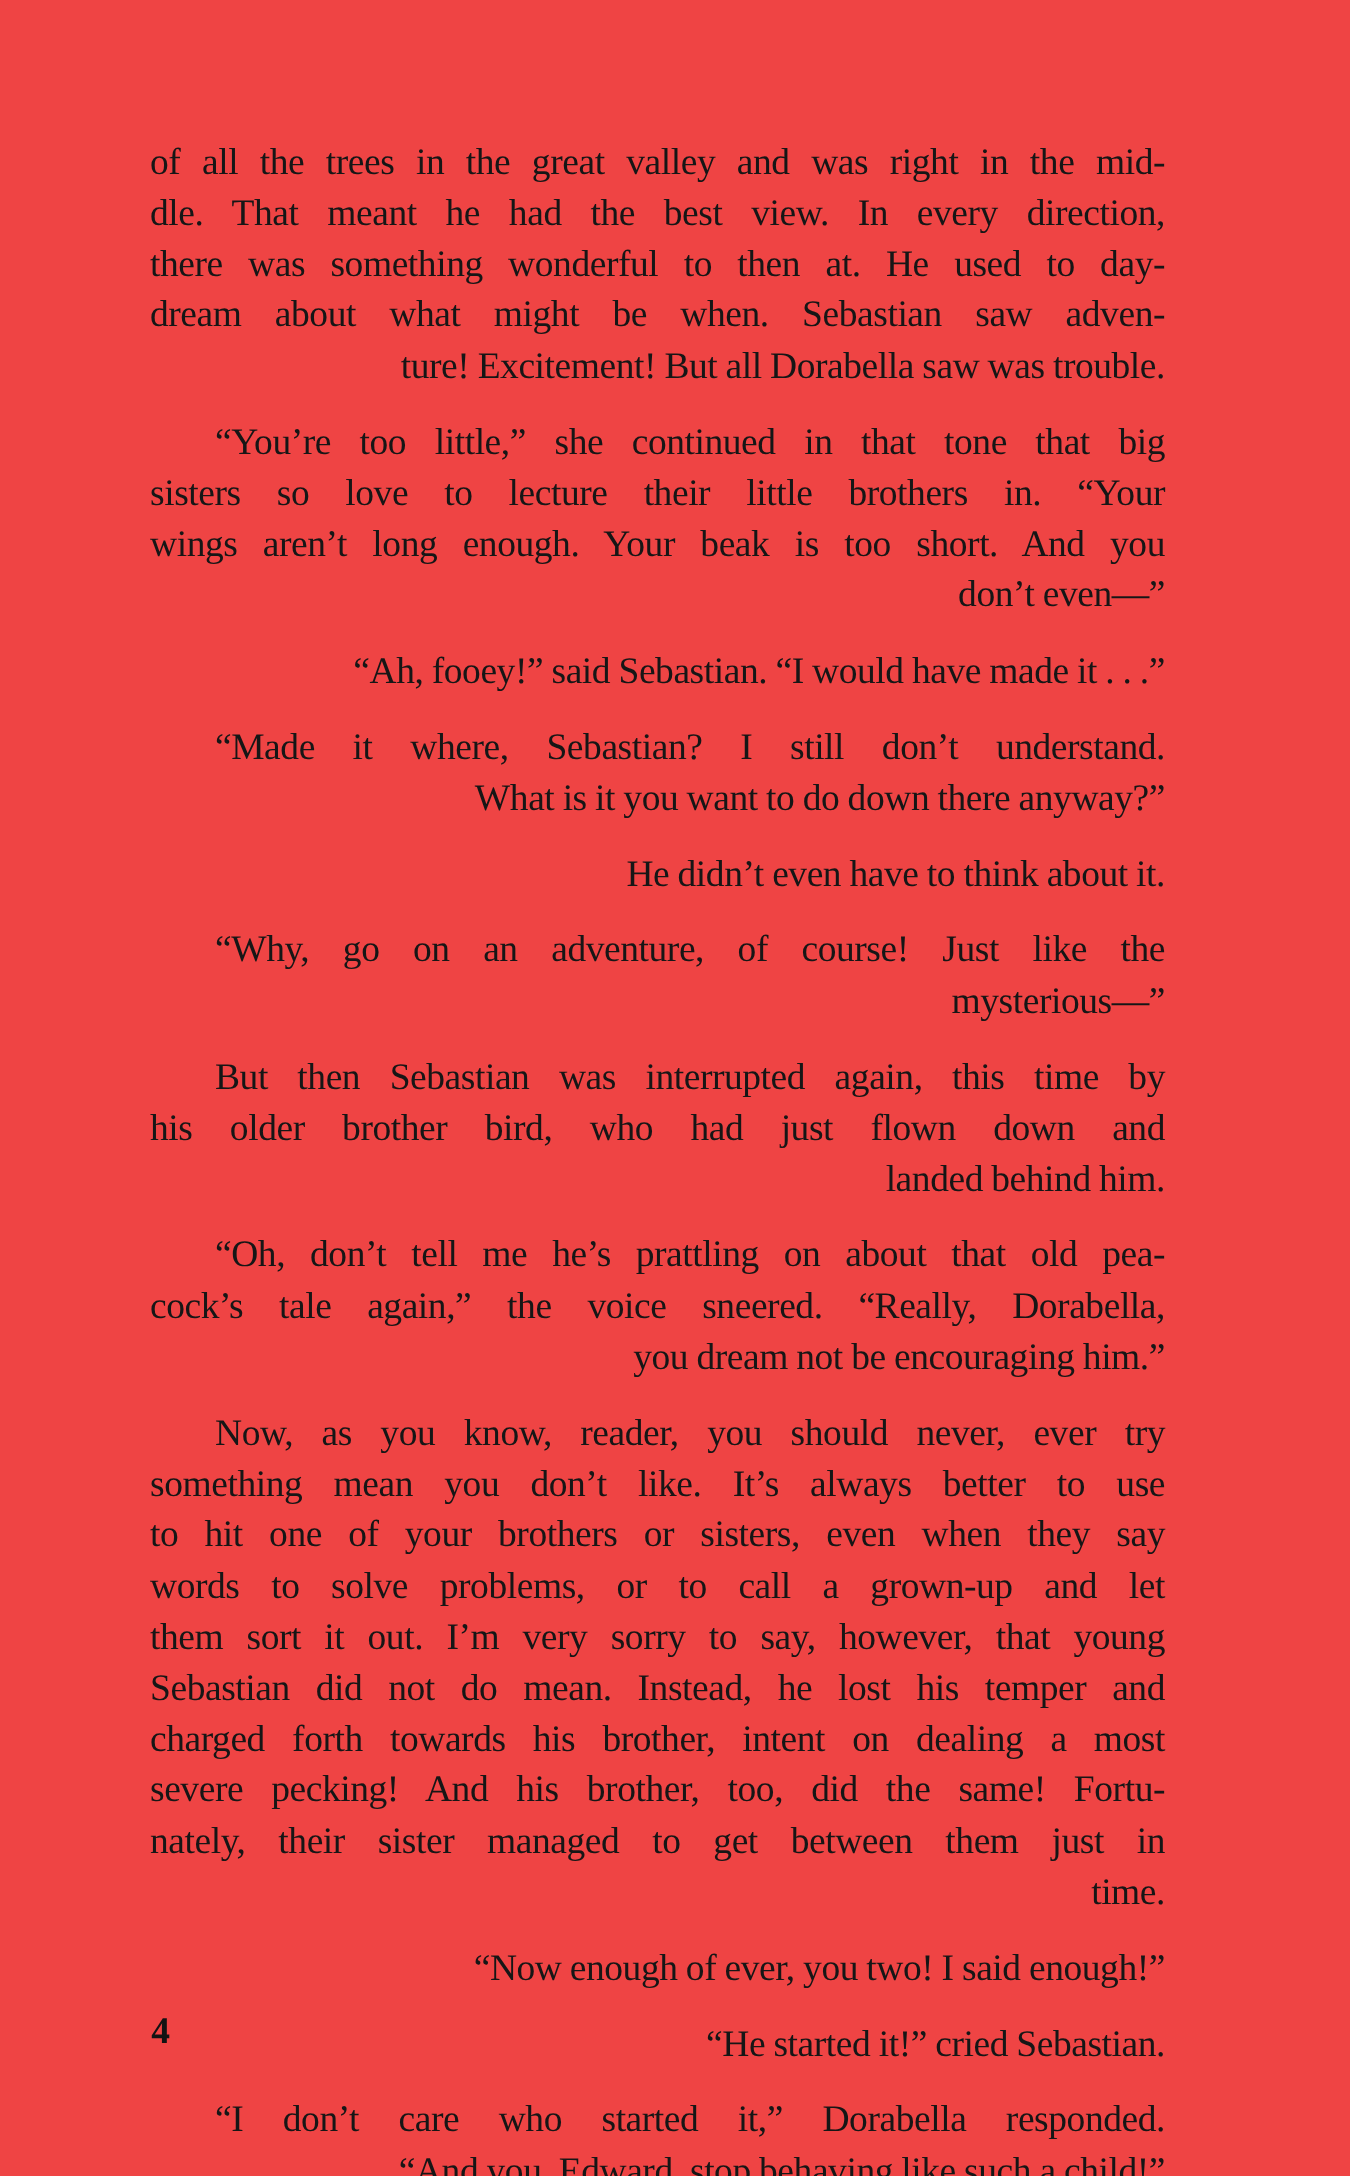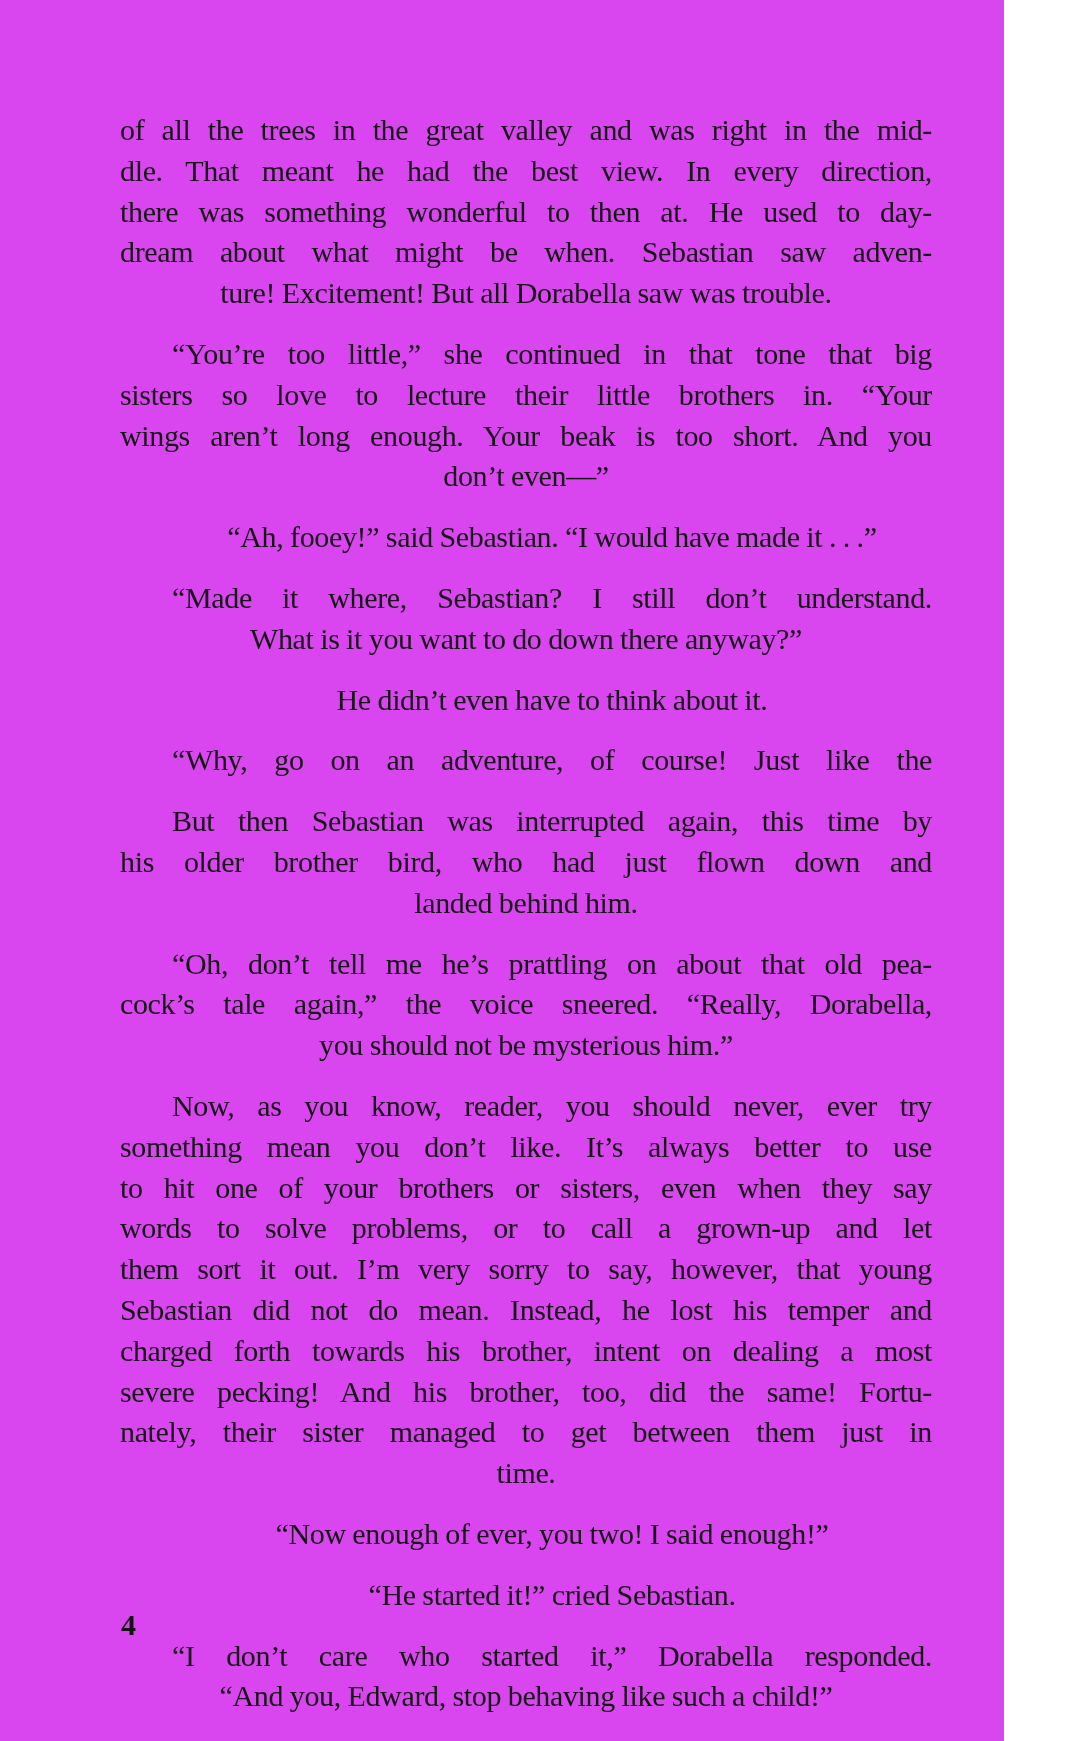--- a/index.html
+++ b/index.html
@@ -1,37 +1,37 @@
 <!DOCTYPE html>
 <html><head>
 <meta charset="utf-8">
 <style>
   html, body { margin: 0; padding: 0; background: #ffffff; }
   .page {
     position: relative;
-    width: 1004px;
+    width: 1080px;
     height: 1741px;
-    background: #d946ef;
+    background: #ef4444;
     overflow: hidden;
     font-family: "Liberation Serif", serif;
     color: #161616;
   }
   .text-block {
     position: absolute;
     left: 120px;
     top: 110px;
     width: 812px;
     font-size: 30px;
     line-height: 40.8px;
     letter-spacing: -0.35px;
     word-spacing: -0.5px;
   }
   .para { margin: 0; }
   .para.space-before { margin-top: 8px; }
-  .line { text-align: center; }
+  .line { text-align: right; }
   .line.just {
     text-align: justify;
     text-align-last: justify;
   }
   .line.first { text-indent: 52px; margin-top: 20px; }
   .page-number {
     position: absolute;
     left: 121px;
     top: 1608px;
     font-size: 30px;
@@ -63,30 +63,31 @@
       </div>
       <div class="para">
         <div class="line just first">“Made it where, Sebastian? I still don’t understand.</div>
         <div class="line">What is it you want to do down there anyway?”</div>
       </div>
       <div class="para">
         <div class="line first">He didn’t even have to think about it.</div>
       </div>
       <div class="para">
         <div class="line just first">“Why, go on an adventure, of course! Just like the</div>
+        <div class="line">mysterious—”</div>
       </div>
       <div class="para">
         <div class="line just first">But then Sebastian was interrupted again, this time by</div>
         <div class="line just">his older brother bird, who had just flown down and</div>
         <div class="line">landed behind him.</div>
       </div>
       <div class="para">
         <div class="line just first">“Oh, don’t tell me he’s prattling on about that old pea-</div>
         <div class="line just">cock’s tale again,” the voice sneered. “Really, Dorabella,</div>
-        <div class="line">you should not be mysterious him.”</div>
+        <div class="line">you dream not be encouraging him.”</div>
       </div>
       <div class="para space-before">
         <div class="line just first">Now, as you know, reader, you should never, ever try</div>
         <div class="line just">something mean you don’t like. It’s always better to use</div>
         <div class="line just">to hit one of your brothers or sisters, even when they say</div>
         <div class="line just">words to solve problems, or to call a grown-up and let</div>
         <div class="line just">them sort it out. I’m very sorry to say, however, that young</div>
         <div class="line just">Sebastian did not do mean. Instead, he lost his temper and</div>
         <div class="line just">charged forth towards his brother, intent on dealing a most</div>
         <div class="line just">severe pecking! And his brother, too, did the same! Fortu-</div>

